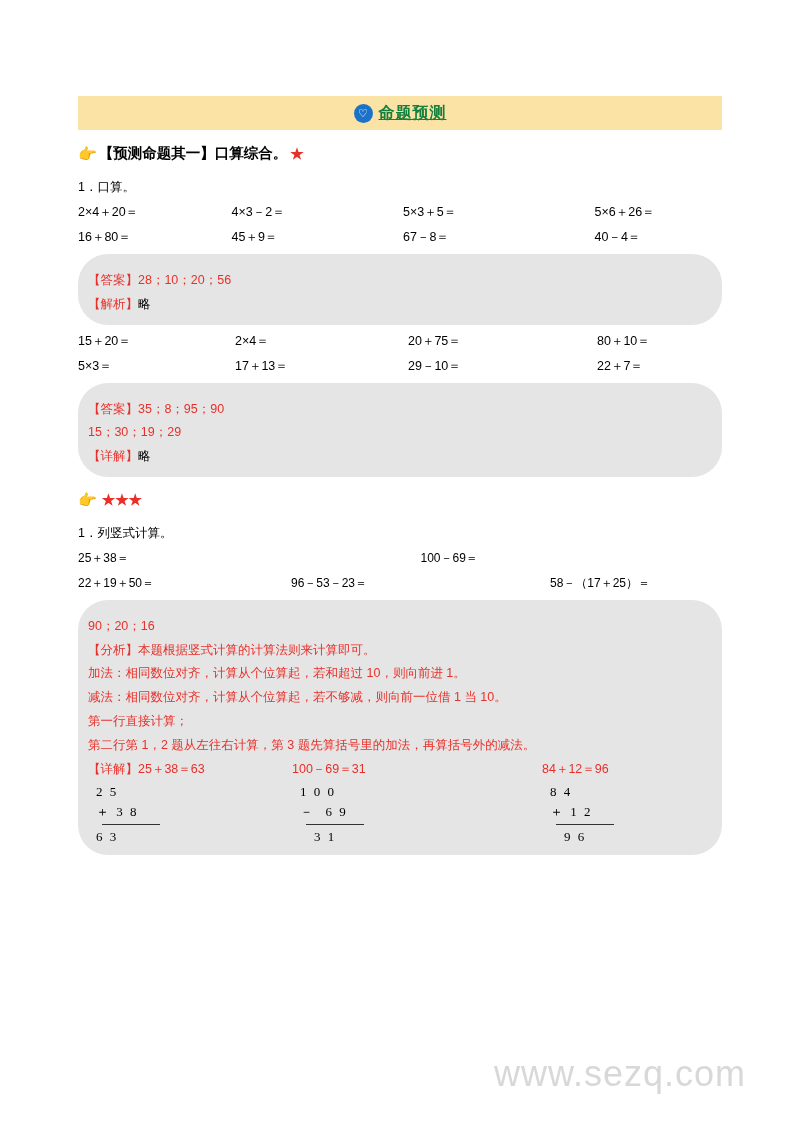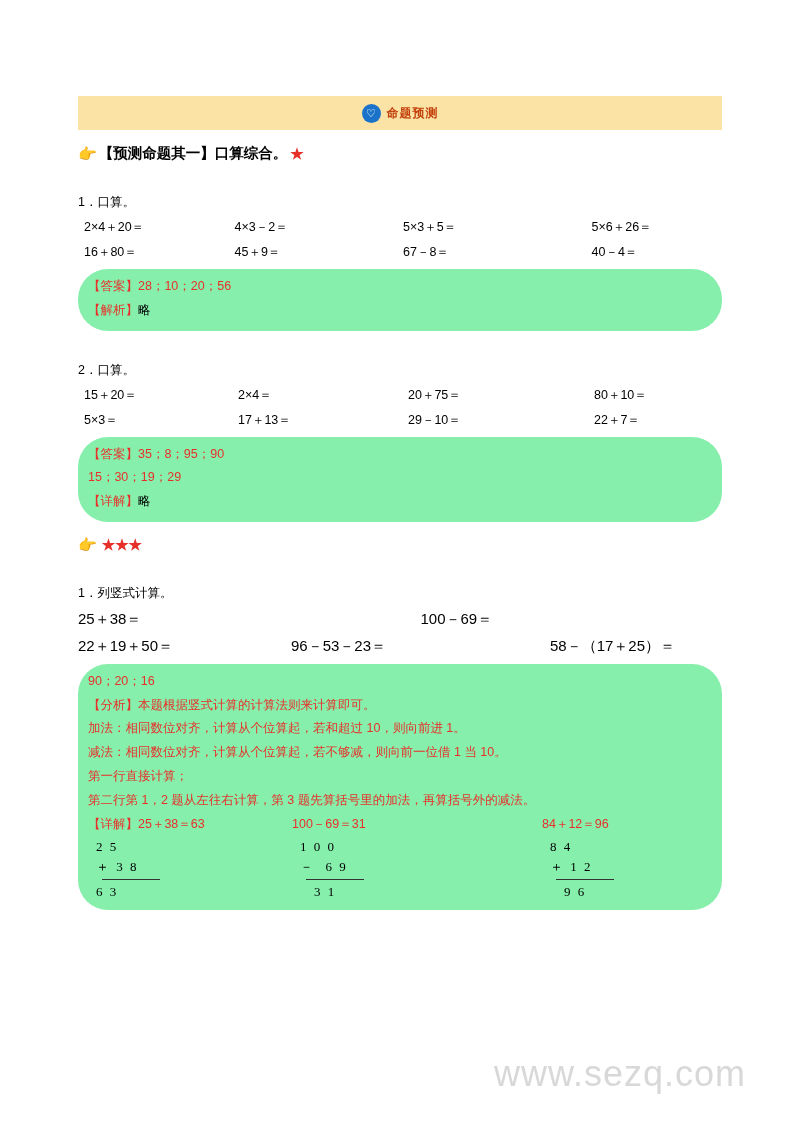--- a/index.html
+++ b/index.html
@@ -48,24 +48,25 @@
     border-radius: 50%;
     background: #1a73c8;
     display: flex;
     align-items: center;
     justify-content: center;
     color: #ffffff;
     font-size: 11px;
     line-height: 1;
   }
   .banner-title {
-    color: #c2410c;
-    font-size: 12px;
+    color: #15803d;
+    font-size: 16px;
     font-weight: bold;
     letter-spacing: 1px;
+    text-decoration: underline;
   }
 
   
   .pred-head {
     display: flex;
     align-items: center;
     margin-top: 14px;
     margin-bottom: 2px;
     font-size: 14.5px;
     font-weight: bold;
@@ -78,50 +79,50 @@
   .stars {
     color: #e8302a;
     font-size: 15px;
     letter-spacing: 0px;
     margin-left: 3px;
   }
 
   
   .q-title {
     font-size: 12.5px;
-    margin: 31px 0 4px 0;
+    margin: 16px 0 4px 0;
     font-weight: normal;
   }
   .row {
     display: flex;
     font-size: 12.5px;
-    margin: 8px 6px;
+    margin: 8px 0;
   }
   .row > div {
     flex: 1;
   }
   .row.indentA > div:nth-child(1) { padding-left: 0px; }
   .row.indentA > div:nth-child(2) { padding-left: 26px; }
   .row.indentA > div:nth-child(3) { padding-left: 44px; }
   .row.indentA > div:nth-child(4) { padding-left: 64px; }
 
   .row.indentB > div:nth-child(1) { padding-left: 0px; }
   .row.indentB > div:nth-child(2) { padding-left: 32px; }
   .row.indentB > div:nth-child(3) { padding-left: 48px; }
   .row.indentB > div:nth-child(4) { padding-left: 64px; }
 
-  .row3 { display:flex; font-size:15px; margin:8px 0;gap:7px; }
+  .row3 { display:flex; font-size:12px; margin:8px 0;gap:7px; }
   .row3 > div { flex:1; }
   .row3 > div:nth-child(2) { padding-left: 34px; }
   .row3 > div:nth-child(3) { padding-left: 80px; }
 
   
   .ans-block {
-    background: #86efac;
-    padding: 6px 10px 8px 10px;
+    background: #e5e5e5;
+    padding: 15px 10px 8px 10px;
     margin-top: 6px;
     border-radius: 30px;
   }
   .ans-line {
     color: #e8302a;
     font-size: 12.5px;
     line-height: 1.9;
   }
   .lbl { font-weight: normal; }
 
@@ -194,21 +195,20 @@
     </div>
     <div class="ans-block">
       <div class="ans-line">
         <span class="lbl">【答案】</span><span>28；10；20；56</span>
       </div>
       <div class="ans-line">
         <span>【解析】</span><span class="blk" style="color:#000">略</span>
       </div>
     </div>
 
-    <div class="q-title">2．口算。</div>
     <div class="row indentB">
       <div>15＋20＝</div>
       <div>2×4＝</div>
       <div>20＋75＝</div>
       <div>80＋10＝</div>
     </div>
     <div class="row indentB">
       <div>5×3＝</div>
       <div>17＋13＝</div>
       <div>29－10＝</div>

